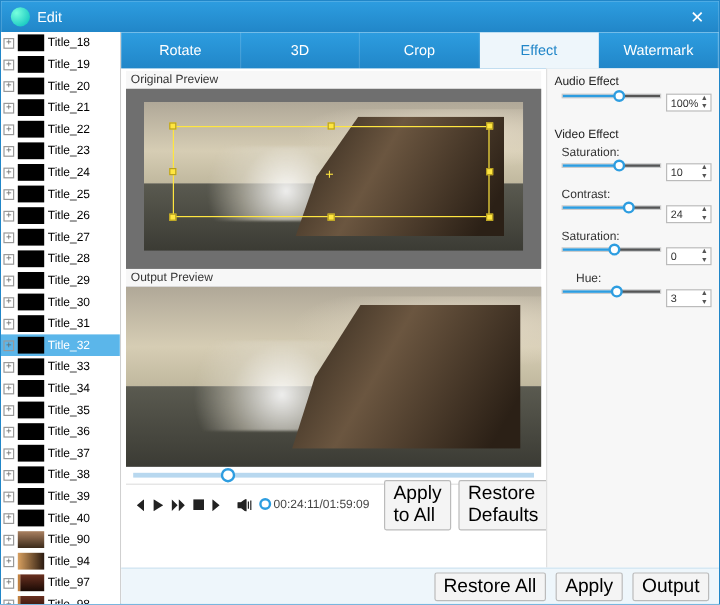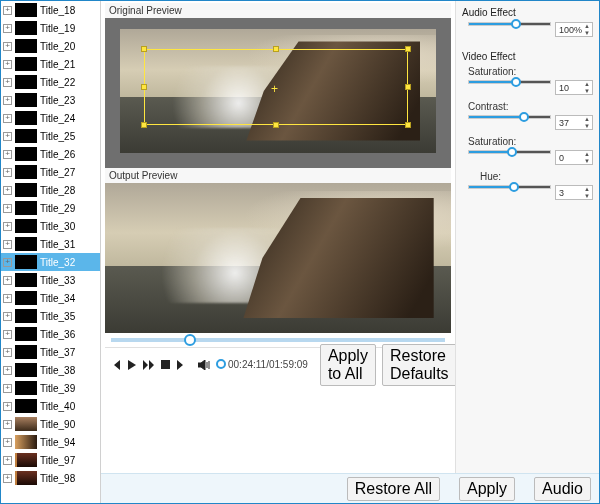--- a/index.html
+++ b/index.html
@@ -62,26 +62,32 @@
   .row { display:flex; align-items:flex-start; gap:4px; margin:3px 0 6px 6px; }
   .mini-slider { flex:1; height:4px; background:linear-gradient(90deg,#cfe6f5,#cfe6f5); position:relative; border:1px solid #ccc; }
   .mini-slider .prog { position:absolute; left:0; top:0; bottom:0; background:#2d9de0; }
   .mini-slider .trail { position:absolute; right:0; top:0; bottom:0; background:#555; }
   .mini-slider .knob { position:absolute; top:-4px; width:10px; height:10px; border-radius:50%; background:#fff; border:2px solid #2d9de0; }
   .spin { width:38px; height:15px; display:flex; align-items:center; border:1px solid #bbb; background:#fff; font-size:9px; padding-left:3px; position:relative; }
   .spin .arrows { position:absolute; right:0; top:0; bottom:0; width:10px; display:flex; flex-direction:column; }
   .spin .arrows div { flex:1; font-size:6px; text-align:center; line-height:1; color:#555; }
   .chk { display:flex; align-items:center; gap:4px; margin-left:4px; }
   .chk .box { width:10px; height:10px; border:1px solid #888; background:#fff; }
-  .footer { height: 30px; background:#eef6fb; border-top:1px solid #d0e4f0; display:flex; align-items:center; justify-content:flex-end; padding:0 8px; gap:19px; }
+  .footer { height: 30px; background:#eef6fb; border-top:1px solid #d0e4f0; display:flex; align-items:center; justify-content:flex-end; padding:0 8px; gap:8px; }
   svg { display:block; }
 </style>
 </head>
 <body>
 <div class="window">
+  <div class="titlebar">
+    <div class="logo"></div>
+    <div>Edit</div>
+    <div class="spacer"></div>
+    <div class="close">✕</div>
+  </div>
   <div class="body">
     <div class="sidebar" id="sidebar">
         <div class="title-item">
           <div class="expand-box">+</div>
           <div class="thumb "></div>
           <div>Title_18</div>
         </div>
         <div class="title-item">
           <div class="expand-box">+</div>
           <div class="thumb "></div>
@@ -207,20 +213,27 @@
           <div class="thumb v4"></div>
           <div>Title_97</div>
         </div>
         <div class="title-item">
           <div class="expand-box">+</div>
           <div class="thumb v5"></div>
           <div>Title_98</div>
         </div>
       </div>
     <div class="main">
+      <div class="tabs" id="tabs">
+          <div class="tab">Rotate</div>
+          <div class="tab">3D</div>
+          <div class="tab">Crop</div>
+          <div class="tab active">Effect</div>
+          <div class="tab">Watermark</div>
+        </div>
       <div class="content">
         <div class="previews">
           <div class="section-label">Original Preview</div>
           <div class="preview-box orig">
             <div class="bg"></div>
             <div class="inset">
               <div class="cliff-scene">
                 <div class="sky"></div>
                   <div class="cloud"></div>
                   <div class="water"></div>
@@ -332,21 +345,21 @@
                 </div>
             </div>
             <div style="margin-left:6px">Contrast:</div>
             <div class="row">
               <div class="mini-slider">
                   <div class="prog" style="width:65%"></div>
                   <div class="trail" style="width:35%"></div>
                   <div class="knob" style="left:62%"></div>
                 </div>
               <div class="spin">
-                  <span>37</span>
+                  <span>24</span>
                   <div class="arrows">
                     <div>▲</div>
                     <div>▼</div>
                   </div>
                 </div>
             </div>
             <div style="margin-left:6px">Saturation:</div>
             <div class="row">
               <div class="mini-slider">
                   <div class="prog" style="width:50%"></div>
@@ -375,17 +388,17 @@
                     <div>▼</div>
                   </div>
                 </div>
             </div>
           </div>
         </div>
       </div>
       <div class="footer">
         <div class="btn">Restore All</div>
         <div class="btn">Apply</div>
-        <div class="btn">Audio</div>
+        <div class="btn">Output</div>
       </div>
     </div>
   </div>
 </div>
 
 </body></html>

